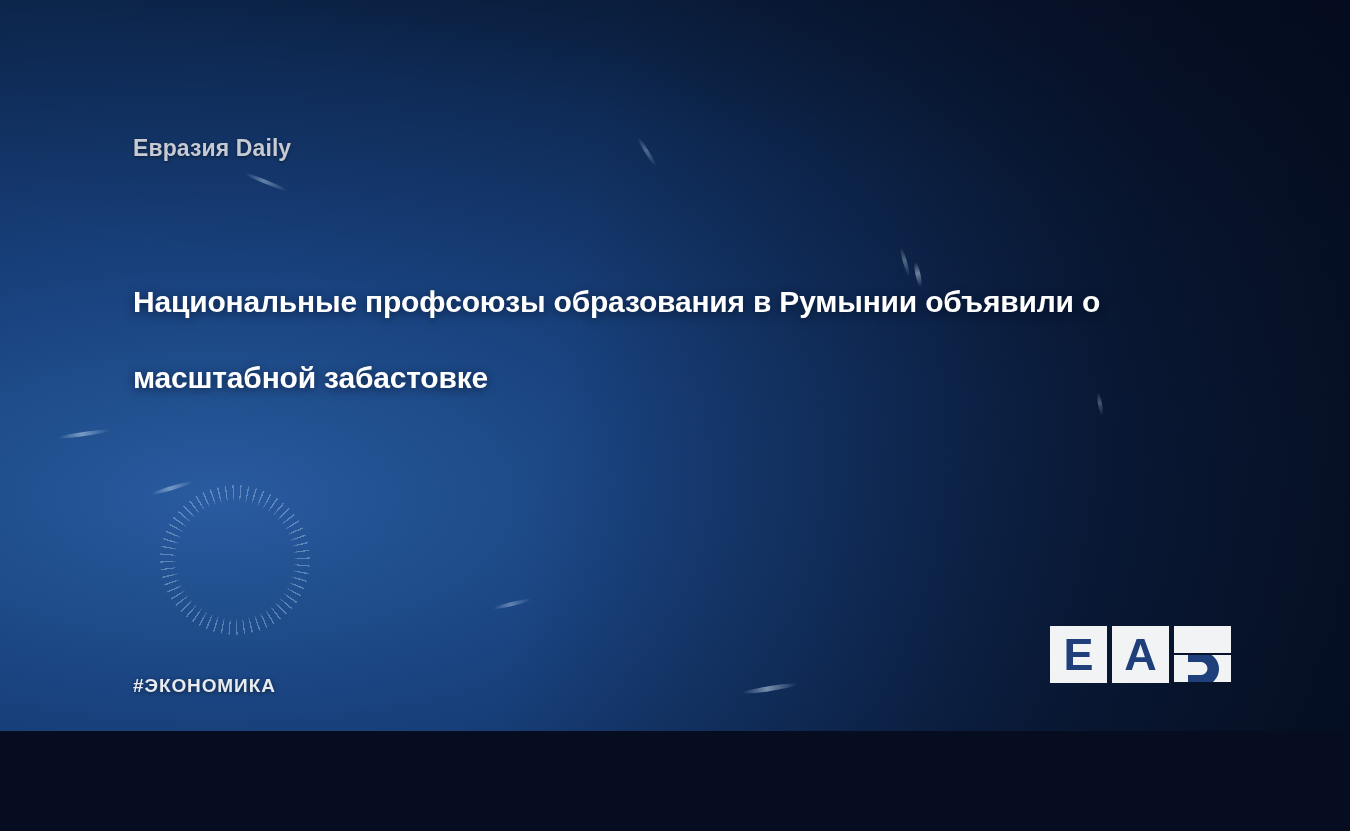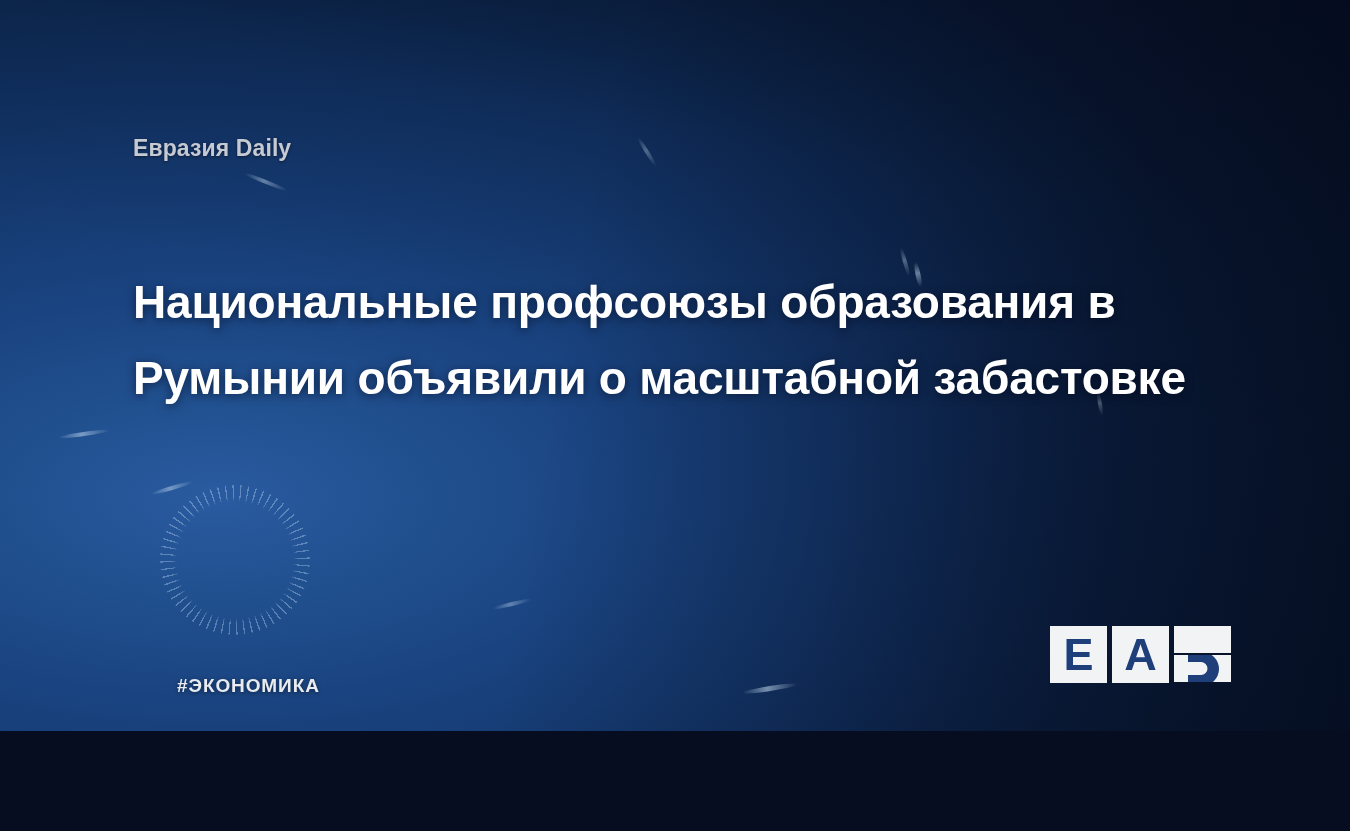--- a/index.html
+++ b/index.html
@@ -220,40 +220,39 @@
     white-space: nowrap;
     text-shadow: 0 1px 3px rgba(0,0,0,.45);
   }
 
   .headline {
     position: absolute;
     left: 133px;
     top: 264px;
     width: 1120px;
     margin: 0;
-    font-size: 46px;
+    font-size: 30px;
     font-weight: bold;
     line-height: 76px;
     letter-spacing: -0.2px;
     color: #ffffff;
     text-shadow: 0 2px 10px rgba(2,8,24,.55);
   }
 
   .category {
     position: absolute;
     left: 133px;
     top: 676px;
     font-size: 19px;
     font-weight: bold;
     letter-spacing: .9px;
     color: #e8ebf0;
     line-height: 1;
     white-space: nowrap;
     text-shadow: 0 1px 4px rgba(0,0,0,.5);
-    margin-left: 44px;
   }
 
   
   .logo-mark {
     position: absolute;
     left: 1050px;
     top: 626px;
     display: flex;
     align-items: flex-start;
     gap: 5px;

